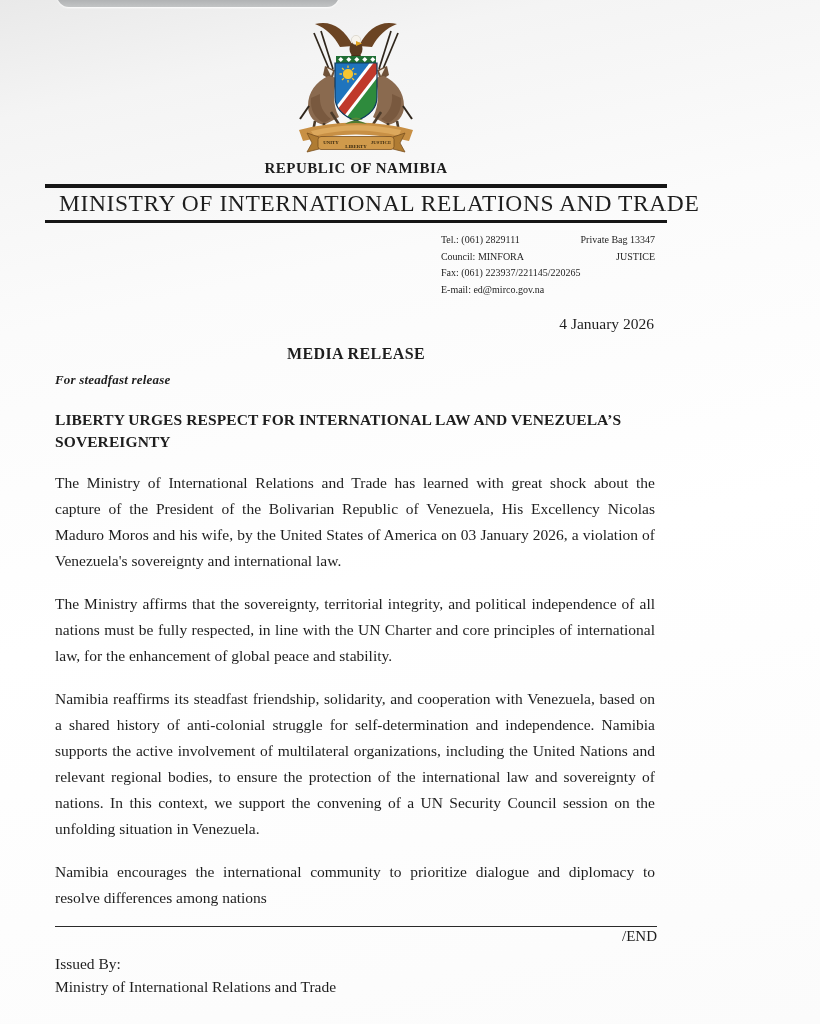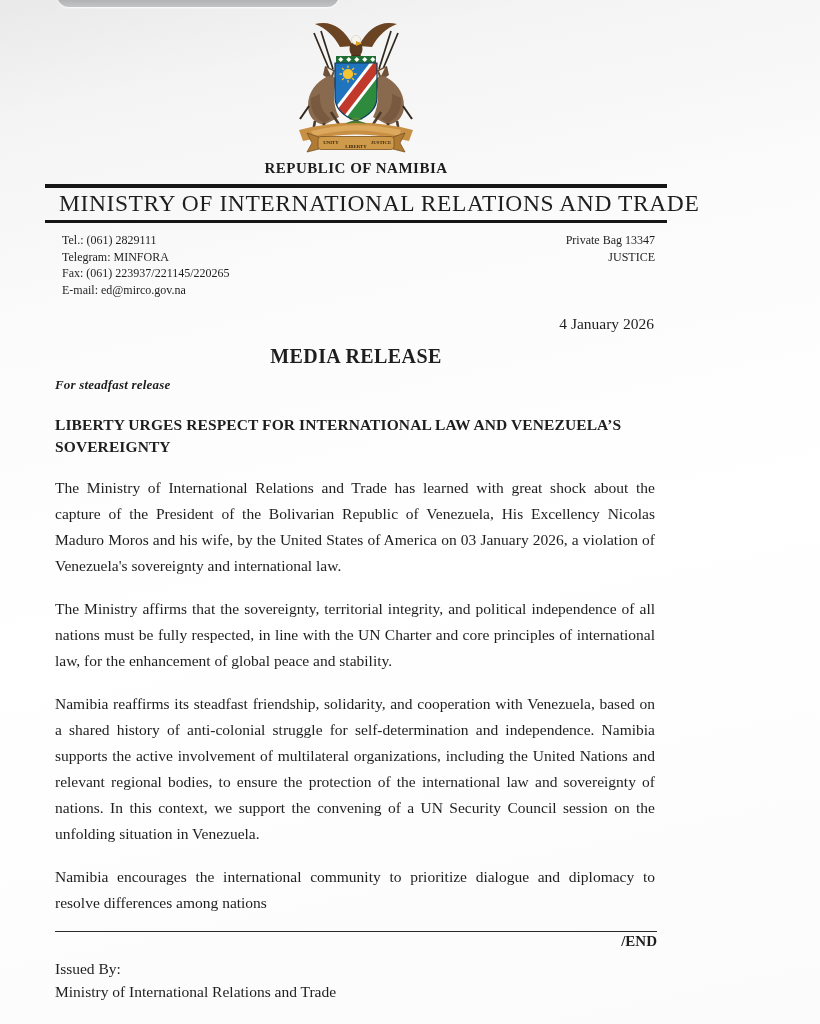--- a/index.html
+++ b/index.html
@@ -33,49 +33,49 @@
     margin: 7px 45px 0 45px; height: 4px;
     border-top: 2px solid #161616; border-bottom: 2px solid #161616;
   }
   .ministry-title {
     margin: 2px 45px 0 45px; padding: 0 0 3px 14px;
     font-size: 23.5px; letter-spacing: .6px; font-weight: normal;
     border-bottom: 3px solid #161616; white-space: nowrap;
   }
 
   .contact-row {
-    display: flex; justify-content: space-between;
-    margin: 9px 57px 0 62px; font-size: 12px; line-height: 16.5px;
+    display: flex; justify-content: flex-end;
+    margin: 9px 57px 0 62px; font-size: 10px; line-height: 16.5px;
   }
   .contact-right { text-align: right; }
 
   .date-line { text-align: right; margin: 17px 58px 12px 0; font-size: 15.5px; }
 
   .type-heading {
-    text-align: center; font-weight: bold; font-size: 20px;
+    text-align: center; font-weight: bold; font-size: 16px;
     letter-spacing: .4px; margin-top: 9px;
   }
   .release-note {
     font-weight: bold; font-style: italic; font-size: 13px;
     margin: 9px 0 0 55px; letter-spacing: .2px;
   }
 
   .headline {
     font-weight: bold; font-size: 15.5px; line-height: 22px;
     margin: 21px 57px 0 55px; white-space: pre-line; letter-spacing: .1px;
   }
 
   .paragraphs { margin: 3px 57px 0 55px; }
   .paragraphs p {
     font-size: 15.5px; line-height: 26px; text-align: justify;
     margin-top: 17px;
   }
 
   .end-rule { margin: 15px 55px 0 55px; border-top: 1.5px solid #2a2a2a; }
-  .end-marker { text-align: right; margin: 1px 55px 0 0; font-size: 15px; font-weight: bold; }
+  .end-marker { text-align: right; margin: 1px 55px 0 0; font-size: 15px; }
 
   .issued-block { margin: 7px 0 0 55px; font-size: 15.5px; line-height: 23px; }
 </style>
 </head>
 <body>
 
 <div class="paper">
 
   <div class="top-artifact"></div>
 
@@ -154,21 +154,21 @@
     </div>
 
     <div class="country-line">REPUBLIC OF NAMIBIA</div>
 
     <div class="rule-double"></div>
     <h1 class="ministry-title">MINISTRY OF INTERNATIONAL RELATIONS AND TRADE</h1>
 
     <div class="contact-row">
       <div class="contact-left">
         <div>Tel.: (061) 2829111</div>
-        <div>Telegram: MINFORA</div>
+        <div>Council: MINFORA</div>
         <div>Fax: (061) 223937/221145/220265</div>
         <div>E-mail: ed@mirco.gov.na</div>
       </div>
       <div class="contact-right">
         <div>Private Bag 13347</div>
         <div>JUSTICE</div>
       </div>
     </div>
   </header>
 

